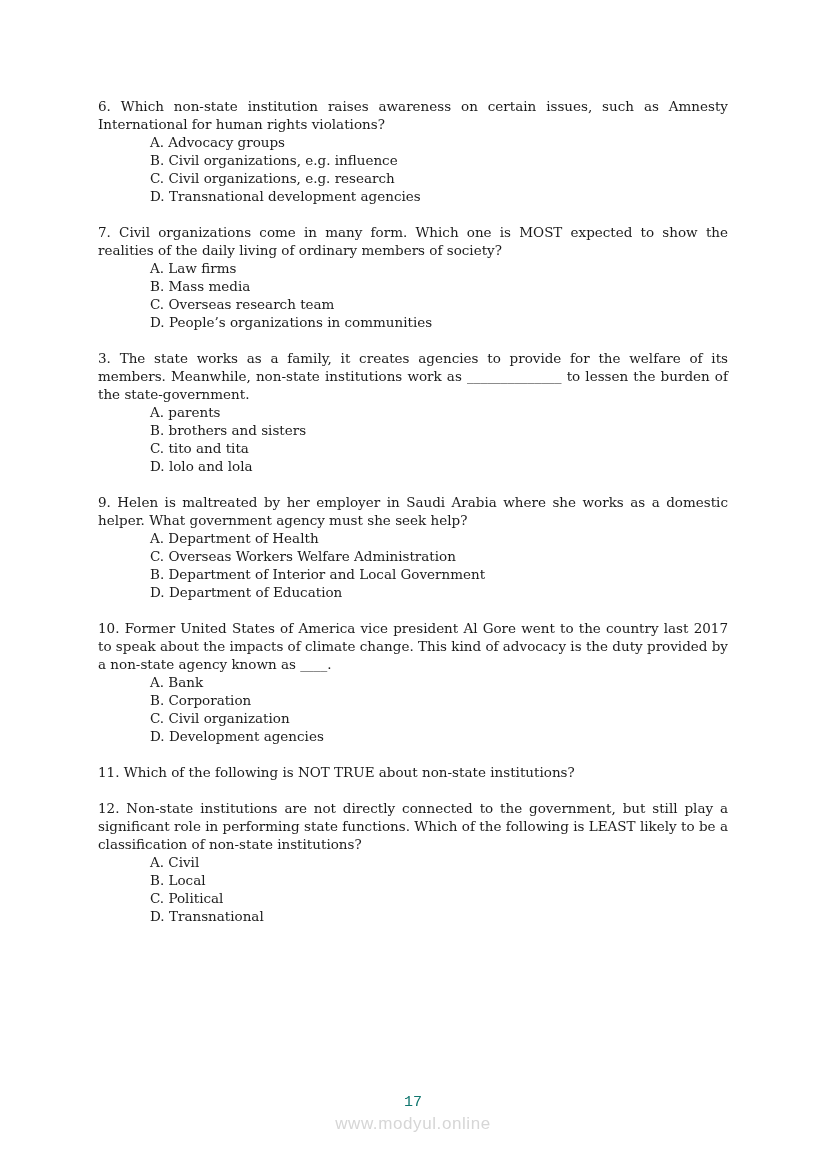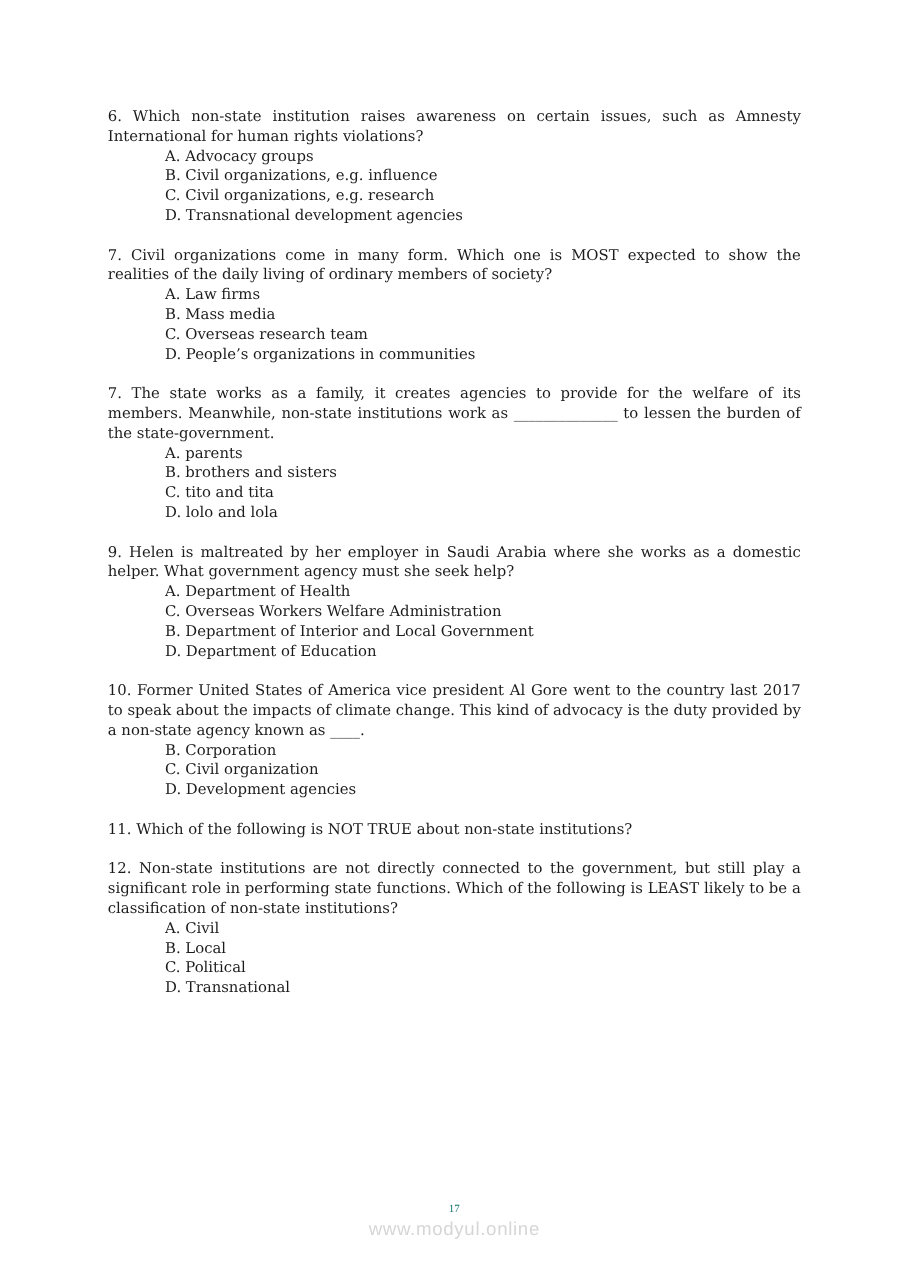--- a/index.html
+++ b/index.html
@@ -26,22 +26,22 @@
   .options { }
   .option { margin-left:52px; }
   .footer {
     position:absolute;
     left:98px;
     top:1094px;
     width:630px;
     text-align:center;
   }
   .page-num {
-    font-family:Liberation Serif, serif;
-    font-size:10px;
+    font-family:Liberation Mono, monospace;
+    font-size:15px;
     color:#0f766e;
   }
   .watermark {
     font-family:Liberation Sans, sans-serif;
     font-size:17px;
     color:#d6d6d6;
     letter-spacing:0.6px;
     margin-top:3px;
   }
 </style>
@@ -64,21 +64,21 @@
     <p class="q-text">7. Civil organizations come in many form. Which one is MOST expected to show the realities of the daily living of ordinary members of society?</p>
     <div class="options">
           <p class="option">A. Law firms</p>
           <p class="option">B. Mass media</p>
           <p class="option">C. Overseas research team</p>
           <p class="option">D. People’s organizations in communities</p>
         </div>
   </div>
 
   <div class="question">
-    <p class="q-text">7. The state works as a family, it creates agencies to provide for the welfare of its members. Meanwhile, non-state institutions work as ______________ to lessen the burden of the state-government.</p>
+    <p class="q-text">3. The state works as a family, it creates agencies to provide for the welfare of its members. Meanwhile, non-state institutions work as ______________ to lessen the burden of the state-government.</p>
     <div class="options">
           <p class="option">A. parents</p>
           <p class="option">B. brothers and sisters</p>
           <p class="option">C. tito and tita</p>
           <p class="option">D. lolo and lola</p>
         </div>
   </div>
 
   <div class="question">
     <p class="q-text">9. Helen is maltreated by her employer in Saudi Arabia where she works as a domestic helper. What government agency must she seek help?</p>
@@ -86,20 +86,21 @@
           <p class="option">A. Department of Health</p>
           <p class="option">C. Overseas Workers Welfare Administration</p>
           <p class="option">B. Department of Interior and Local Government</p>
           <p class="option">D. Department of Education</p>
         </div>
   </div>
 
   <div class="question">
     <p class="q-text">10. Former United States of America vice president Al Gore went to the country last 2017 to speak about the impacts of climate change. This kind of advocacy is the duty provided by a non-state agency known as ____.</p>
     <div class="options">
+          <p class="option">A. Bank</p>
           <p class="option">B. Corporation</p>
           <p class="option">C. Civil organization</p>
           <p class="option">D. Development agencies</p>
         </div>
   </div>
 
   <div class="question">
     <p class="q-text">11. Which of the following is NOT TRUE about non-state institutions?</p>
   </div>
 

